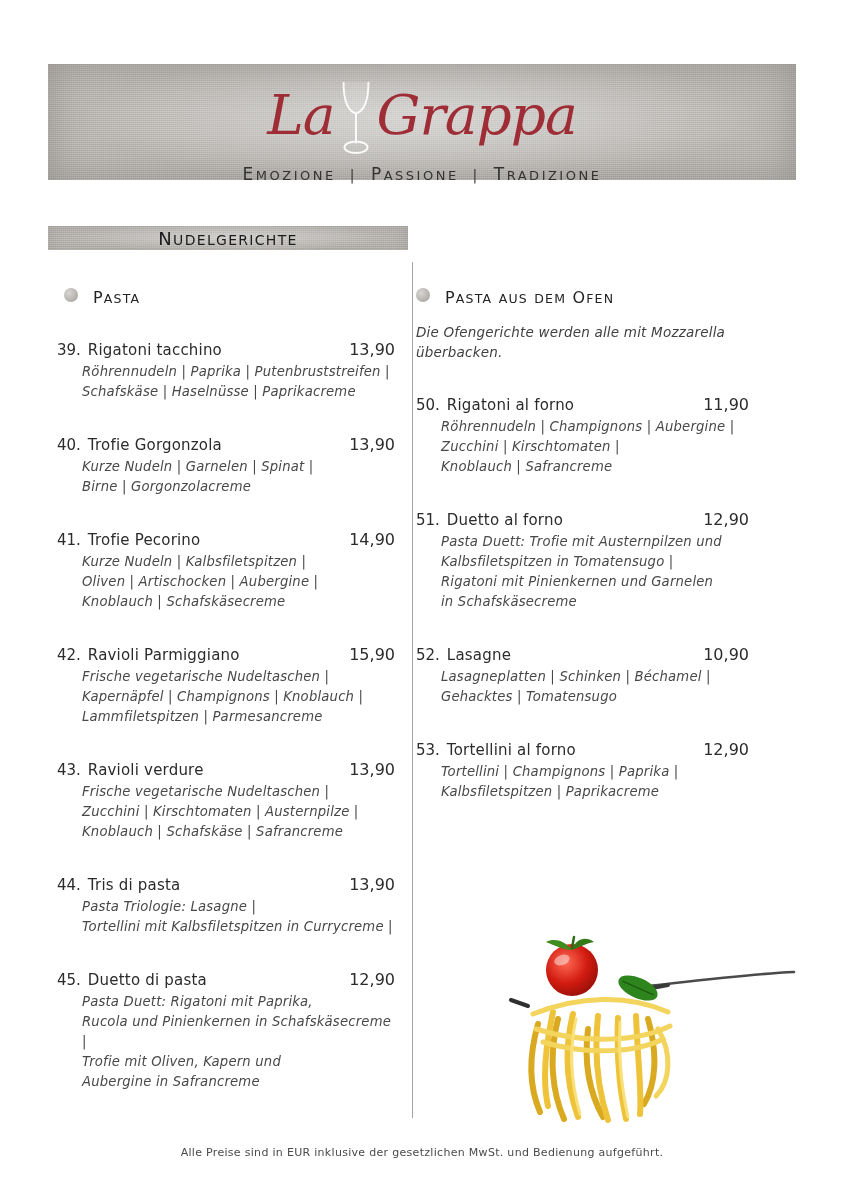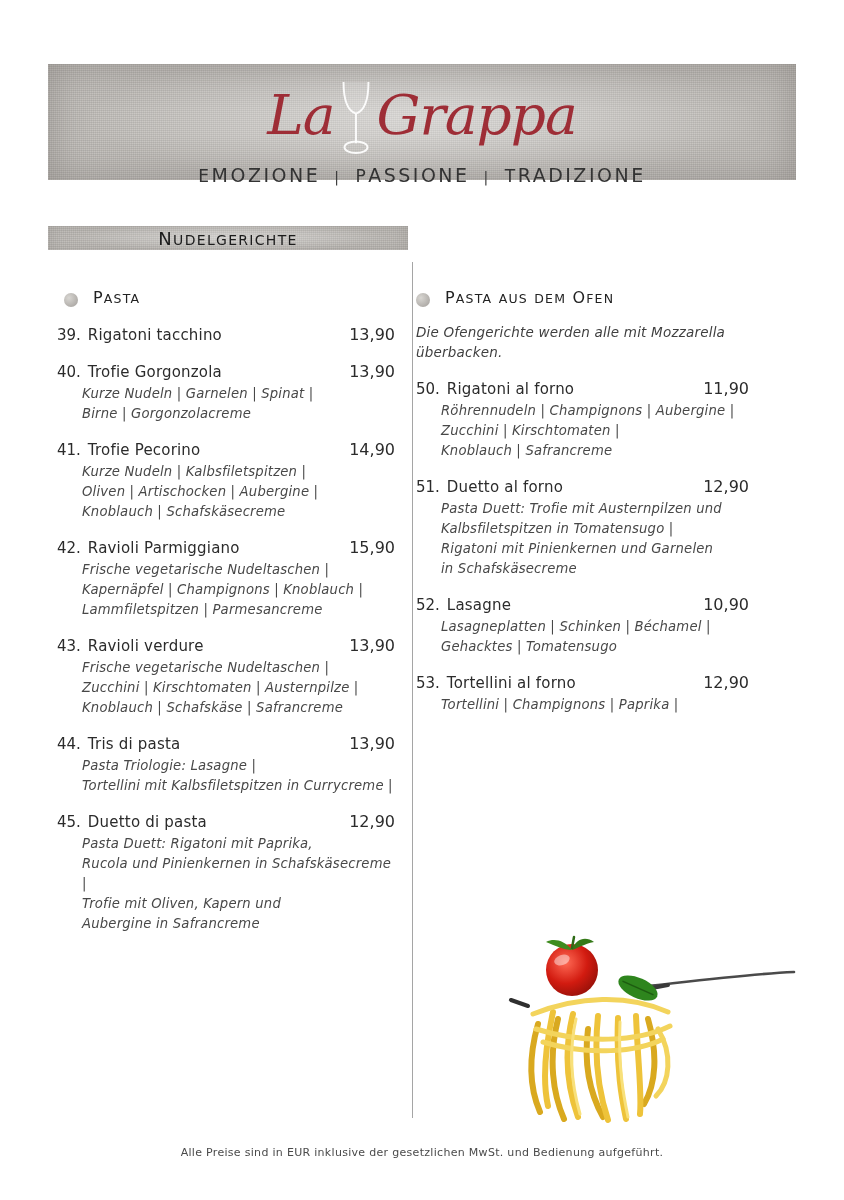--- a/index.html
+++ b/index.html
@@ -21,50 +21,50 @@
     display:flex;flex-direction:column;align-items:center;
   }
   .logo-row{height:92px;display:flex;align-items:center;justify-content:center;margin-top:5px;}
   .logo-word{
     font-family:"DejaVu Serif","Liberation Serif",serif;font-style:italic;
     font-size:55px;line-height:60px;color:#9e2d36;letter-spacing:-1px;
   }
   .wineglass{position:relative;top:13px;margin:0 1px;}
   .tagline{margin-top:3px;color:#333;letter-spacing:2.5px;white-space:nowrap;}
   .tagline .sc-big{font-size:17px;}
-  .tagline .sc-small{font-size:19px;}
+  .tagline .sc-small{font-size:13px;}
   .tag-sep{margin:0 14px;font-size:14px;color:#3a3a3a;}
   
   .sc-word{white-space:nowrap;}
   
   .section-bar{
     position:absolute;left:48px;top:226px;width:360px;height:24px;
     display:flex;align-items:center;justify-content:center;
     letter-spacing:1.3px;color:#1c1c1c;
     box-shadow:inset 0 0 18px rgba(60,55,50,.18);
   }
   .section-bar .sc-big{font-size:18px;}
   .section-bar .sc-small{font-size:14px;}
   
   .divider-v{position:absolute;left:412px;top:262px;width:1px;height:856px;background:#a5a5a5;}
   .col{position:absolute;top:288px;}
   .col-left{left:57px;width:338px;}
   .col-right{left:416px;width:333px;}
-  .col-heading{display:flex;align-items:flex-end;margin-bottom:17px;}
+  .col-heading{display:flex;align-items:flex-start;margin-bottom:17px;}
   .col-left .col-heading{margin-left:7px;}
   .bullet{
     width:14px;height:14px;border-radius:50%;flex:0 0 auto;margin-right:15px;
     background:radial-gradient(circle at 35% 35%, #d8d6d2, #a19d99);
   }
   .heading-text{color:#222;letter-spacing:1.2px;}
   .heading-text .sc-big{font-size:16px;}
   .heading-text .sc-small{font-size:12.5px;}
   .intro{font-style:italic;font-size:13.5px;color:#3f3f3f;margin:-2px 0 16px 0;letter-spacing:.2px;line-height:20px;}
   
-  .menu-item{margin-bottom:15px;}
+  .menu-item{margin-bottom:15px;margin-top:32px;}
   .item-row{display:flex;align-items:baseline;line-height:21px;margin-bottom:1px;}
   .item-num{font-size:15px;margin-right:7px;}
   .item-name{font-size:15px;letter-spacing:.2px;}
   .item-price{margin-left:auto;font-size:16px;}
   .item-desc{padding-left:25px;}
   .desc-line{font-style:italic;font-size:13.2px;color:#484848;line-height:20px;letter-spacing:.2px;}
   
   .pasta-art{position:absolute;left:498px;top:933px;width:300px;height:192px;}
   
   .footnote{
@@ -99,20 +99,24 @@
     <span class="bullet"></span>
     <span class="heading-text"><span class="sc-word"><span class="sc-big">P</span><span class="sc-small">ASTA</span></span></span>
   </div>
   <div class="items" id="left-items">
       <div class="menu-item">
         <div class="item-row">
           <span class="item-num">39.</span>
           <span class="item-name">Rigatoni tacchino</span>
           <span class="item-price">13,90</span>
         </div>
+        <div class="item-desc">
+          <div class="desc-line">Röhrennudeln | Paprika | Putenbruststreifen |</div>
+          <div class="desc-line">Schafskäse | Haselnüsse | Paprikacreme</div>
+        </div>
       </div>
       <div class="menu-item">
         <div class="item-row">
           <span class="item-num">40.</span>
           <span class="item-name">Trofie Gorgonzola</span>
           <span class="item-price">13,90</span>
         </div>
         <div class="item-desc">
           <div class="desc-line">Kurze Nudeln | Garnelen | Spinat |</div>
           <div class="desc-line">Birne | Gorgonzolacreme</div>
@@ -225,20 +229,21 @@
         </div>
       </div>
       <div class="menu-item">
         <div class="item-row">
           <span class="item-num">53.</span>
           <span class="item-name">Tortellini al forno</span>
           <span class="item-price">12,90</span>
         </div>
         <div class="item-desc">
           <div class="desc-line">Tortellini | Champignons | Paprika |</div>
+          <div class="desc-line">Kalbsfiletspitzen | Paprikacreme</div>
         </div>
       </div>
     </div>
 </section>
 
 <svg class="pasta-art" viewBox="0 0 300 190">
 
   <g>
     <path d="M150,52 C195,47 250,40 296,38" fill="none" stroke="#4a4a4a" stroke-width="2.6" stroke-linecap="round"></path>
     <path d="M138,58 C148,55 158,53 170,51" fill="none" stroke="#3a3a3a" stroke-width="4" stroke-linecap="round"></path>

